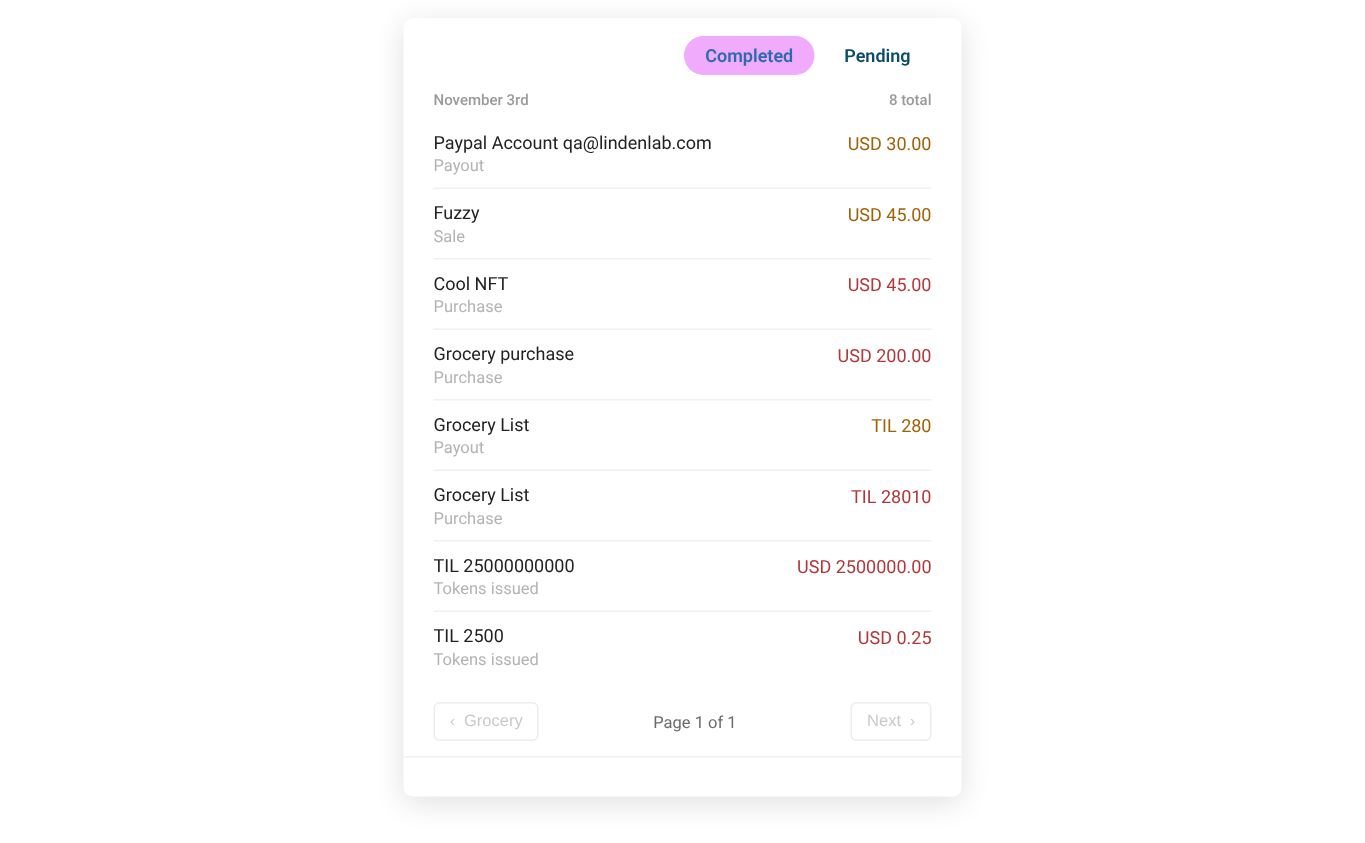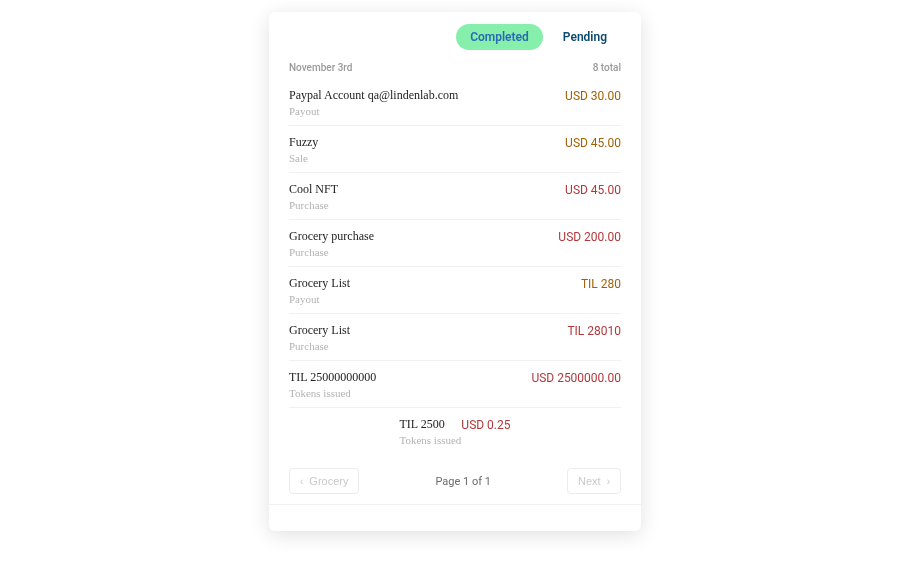--- a/index.html
+++ b/index.html
@@ -55,41 +55,41 @@
     }
     .tab {
       font-size: 12px;
       font-weight: 600;
       padding: 6px 14px;
       border-radius: 14px;
       cursor: pointer;
       color: #0c4a6e;
     }
     .tab.active {
-      background: #86efac;
+      background: #f0abfc;
       color: #2a69b3;
     }
     .section-head {
       display: flex;
       justify-content: space-between;
       padding: 12px 20px 6px;
       font-size: 10px;
       color: #9a9a9a;
       font-weight: 500;
     }
     .tx-list { padding: 0 20px; }
     .tx-row {
       display: flex;
       justify-content: space-between;
       align-items: flex-start;
       padding: 9px 0 8px;
       border-bottom: 1px solid #f0f0f0;
     }
-    .tx-row:last-child { border-bottom: none; justify-content: center; }
-    .tx-left { display: flex; flex-direction: column; gap: 2px; font-family: Liberation Serif, serif; }
+    .tx-row:last-child { border-bottom: none; }
+    .tx-left { display: flex; flex-direction: column; gap: 2px; }
     .tx-title { font-size: 12px; color: #222; }
     .tx-sub { font-size: 11px; color: #b3b3b3; }
     .tx-amount { font-size: 12px; color: #a16207; margin-top: 1px; white-space: nowrap;}
     .tx-amount.neg { color: #b1383b; }
     .pager {
       display: flex;
       align-items: center;
       justify-content: space-between;
       padding: 14px 20px 10px;
     }

